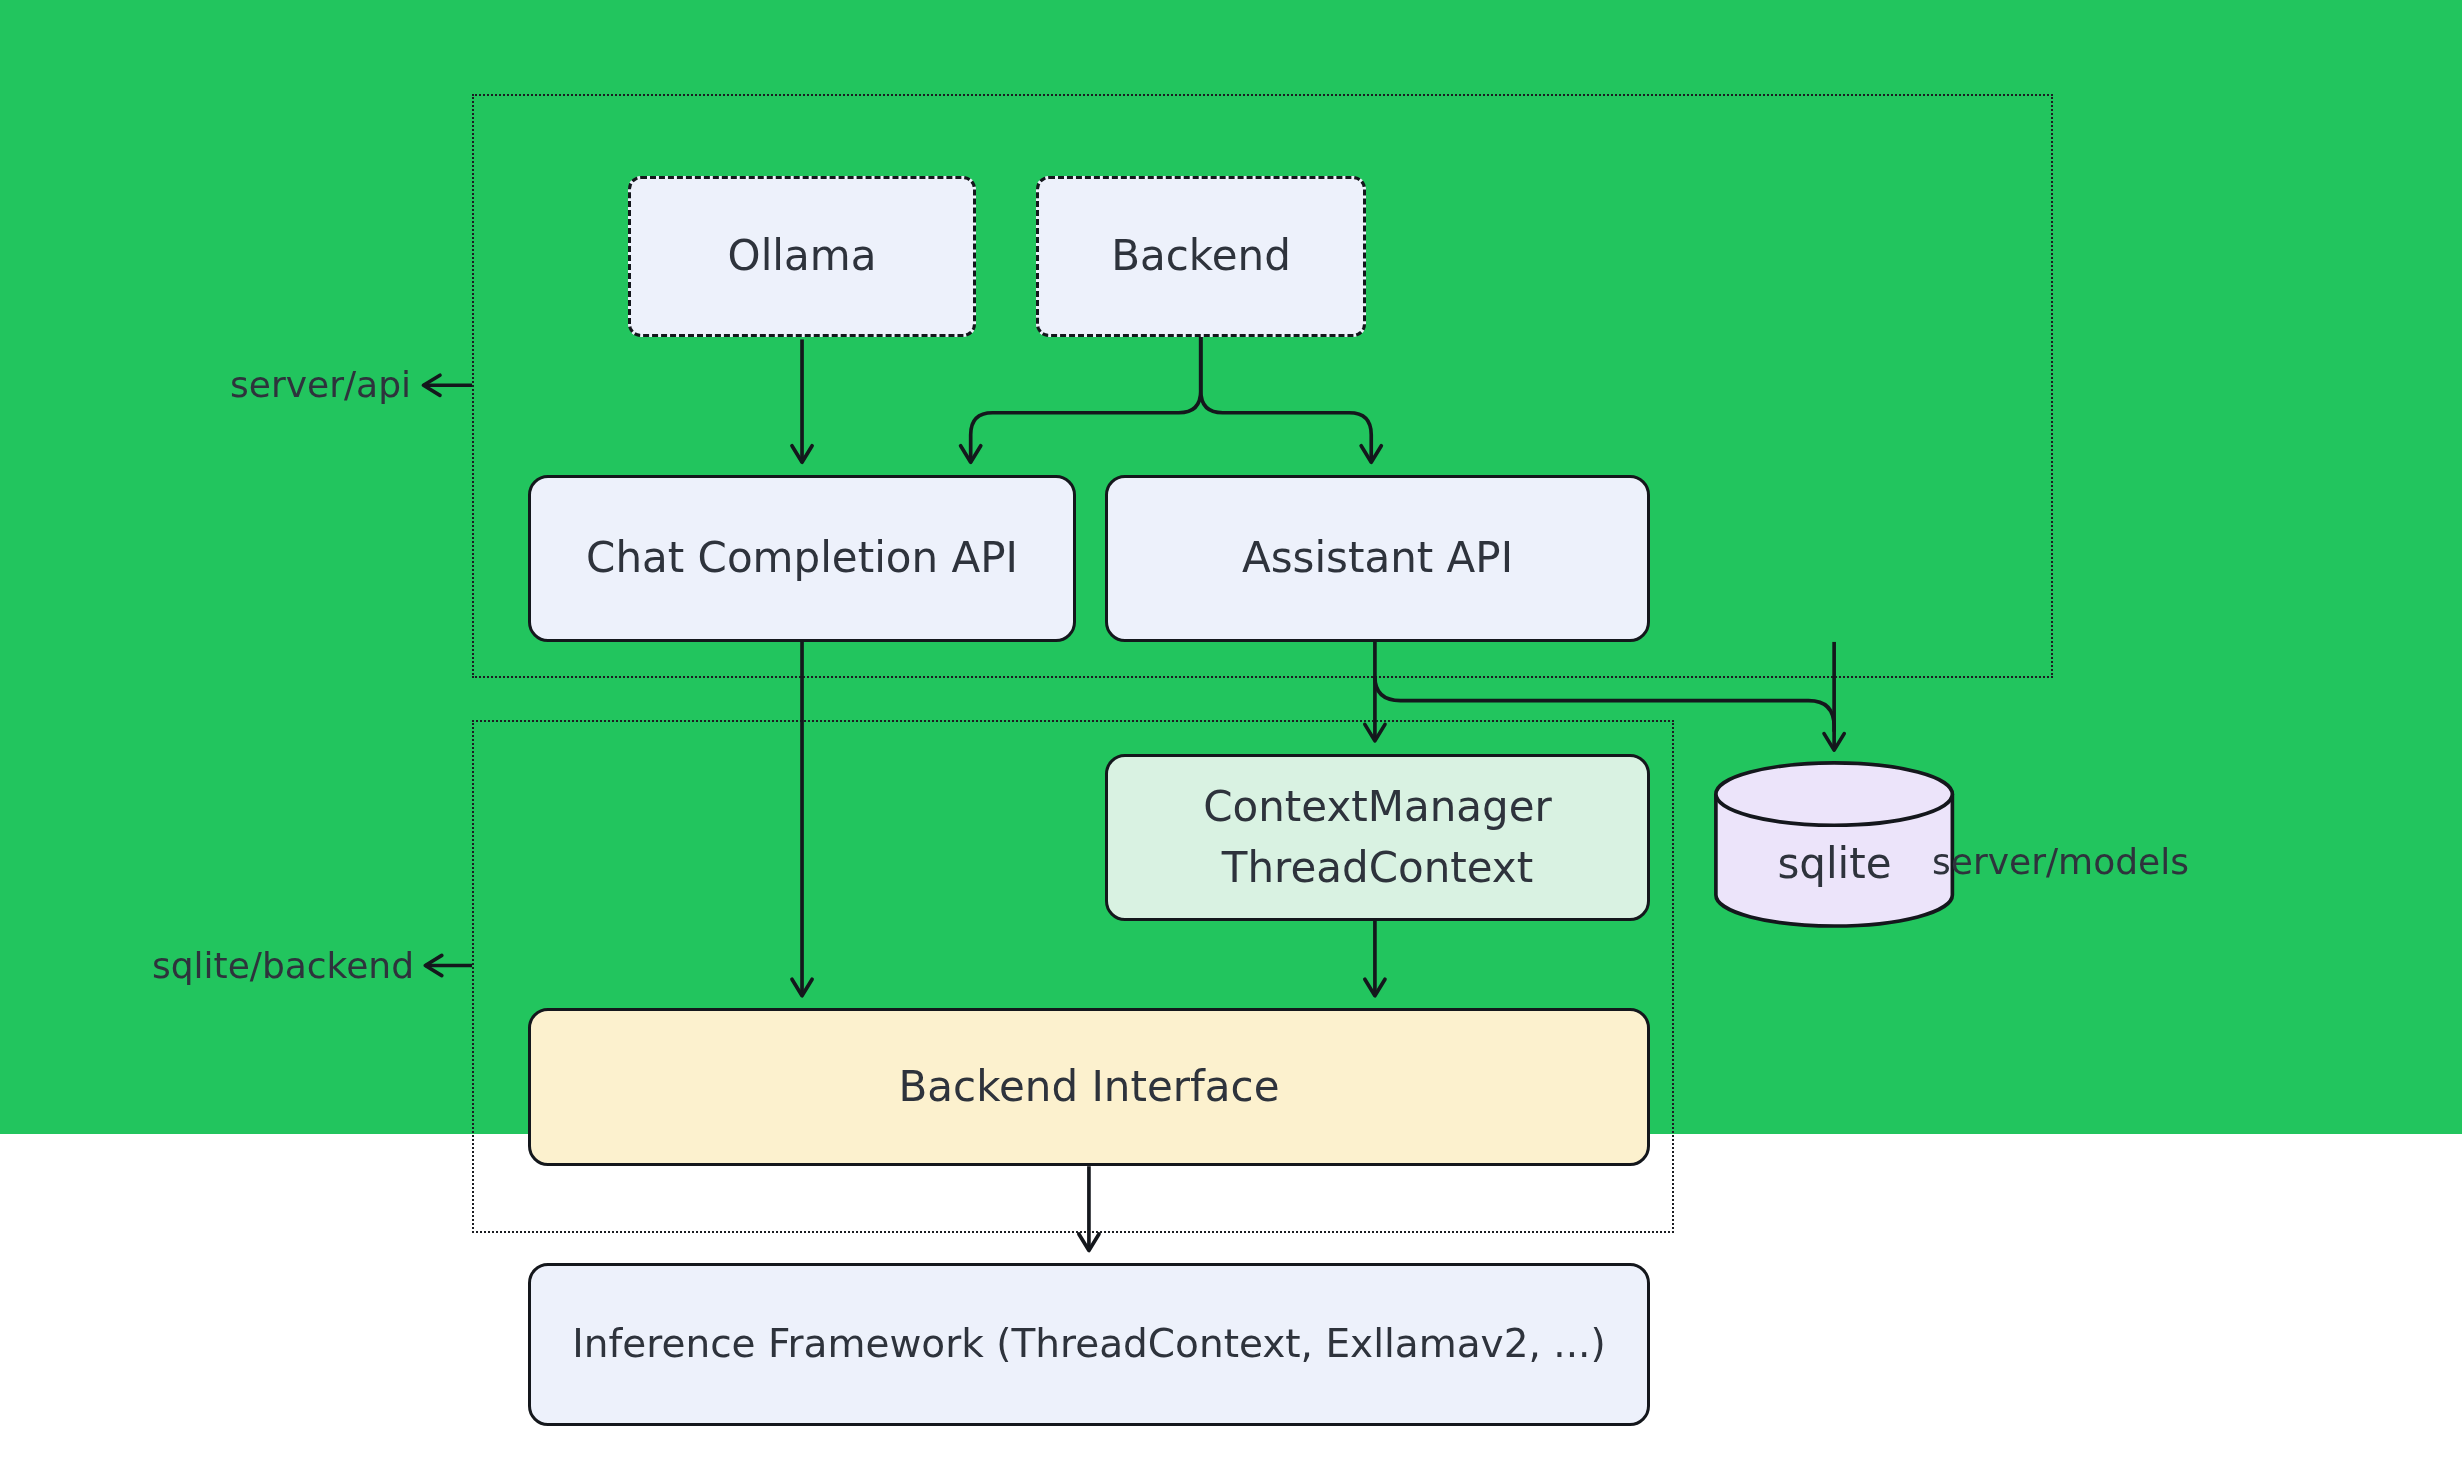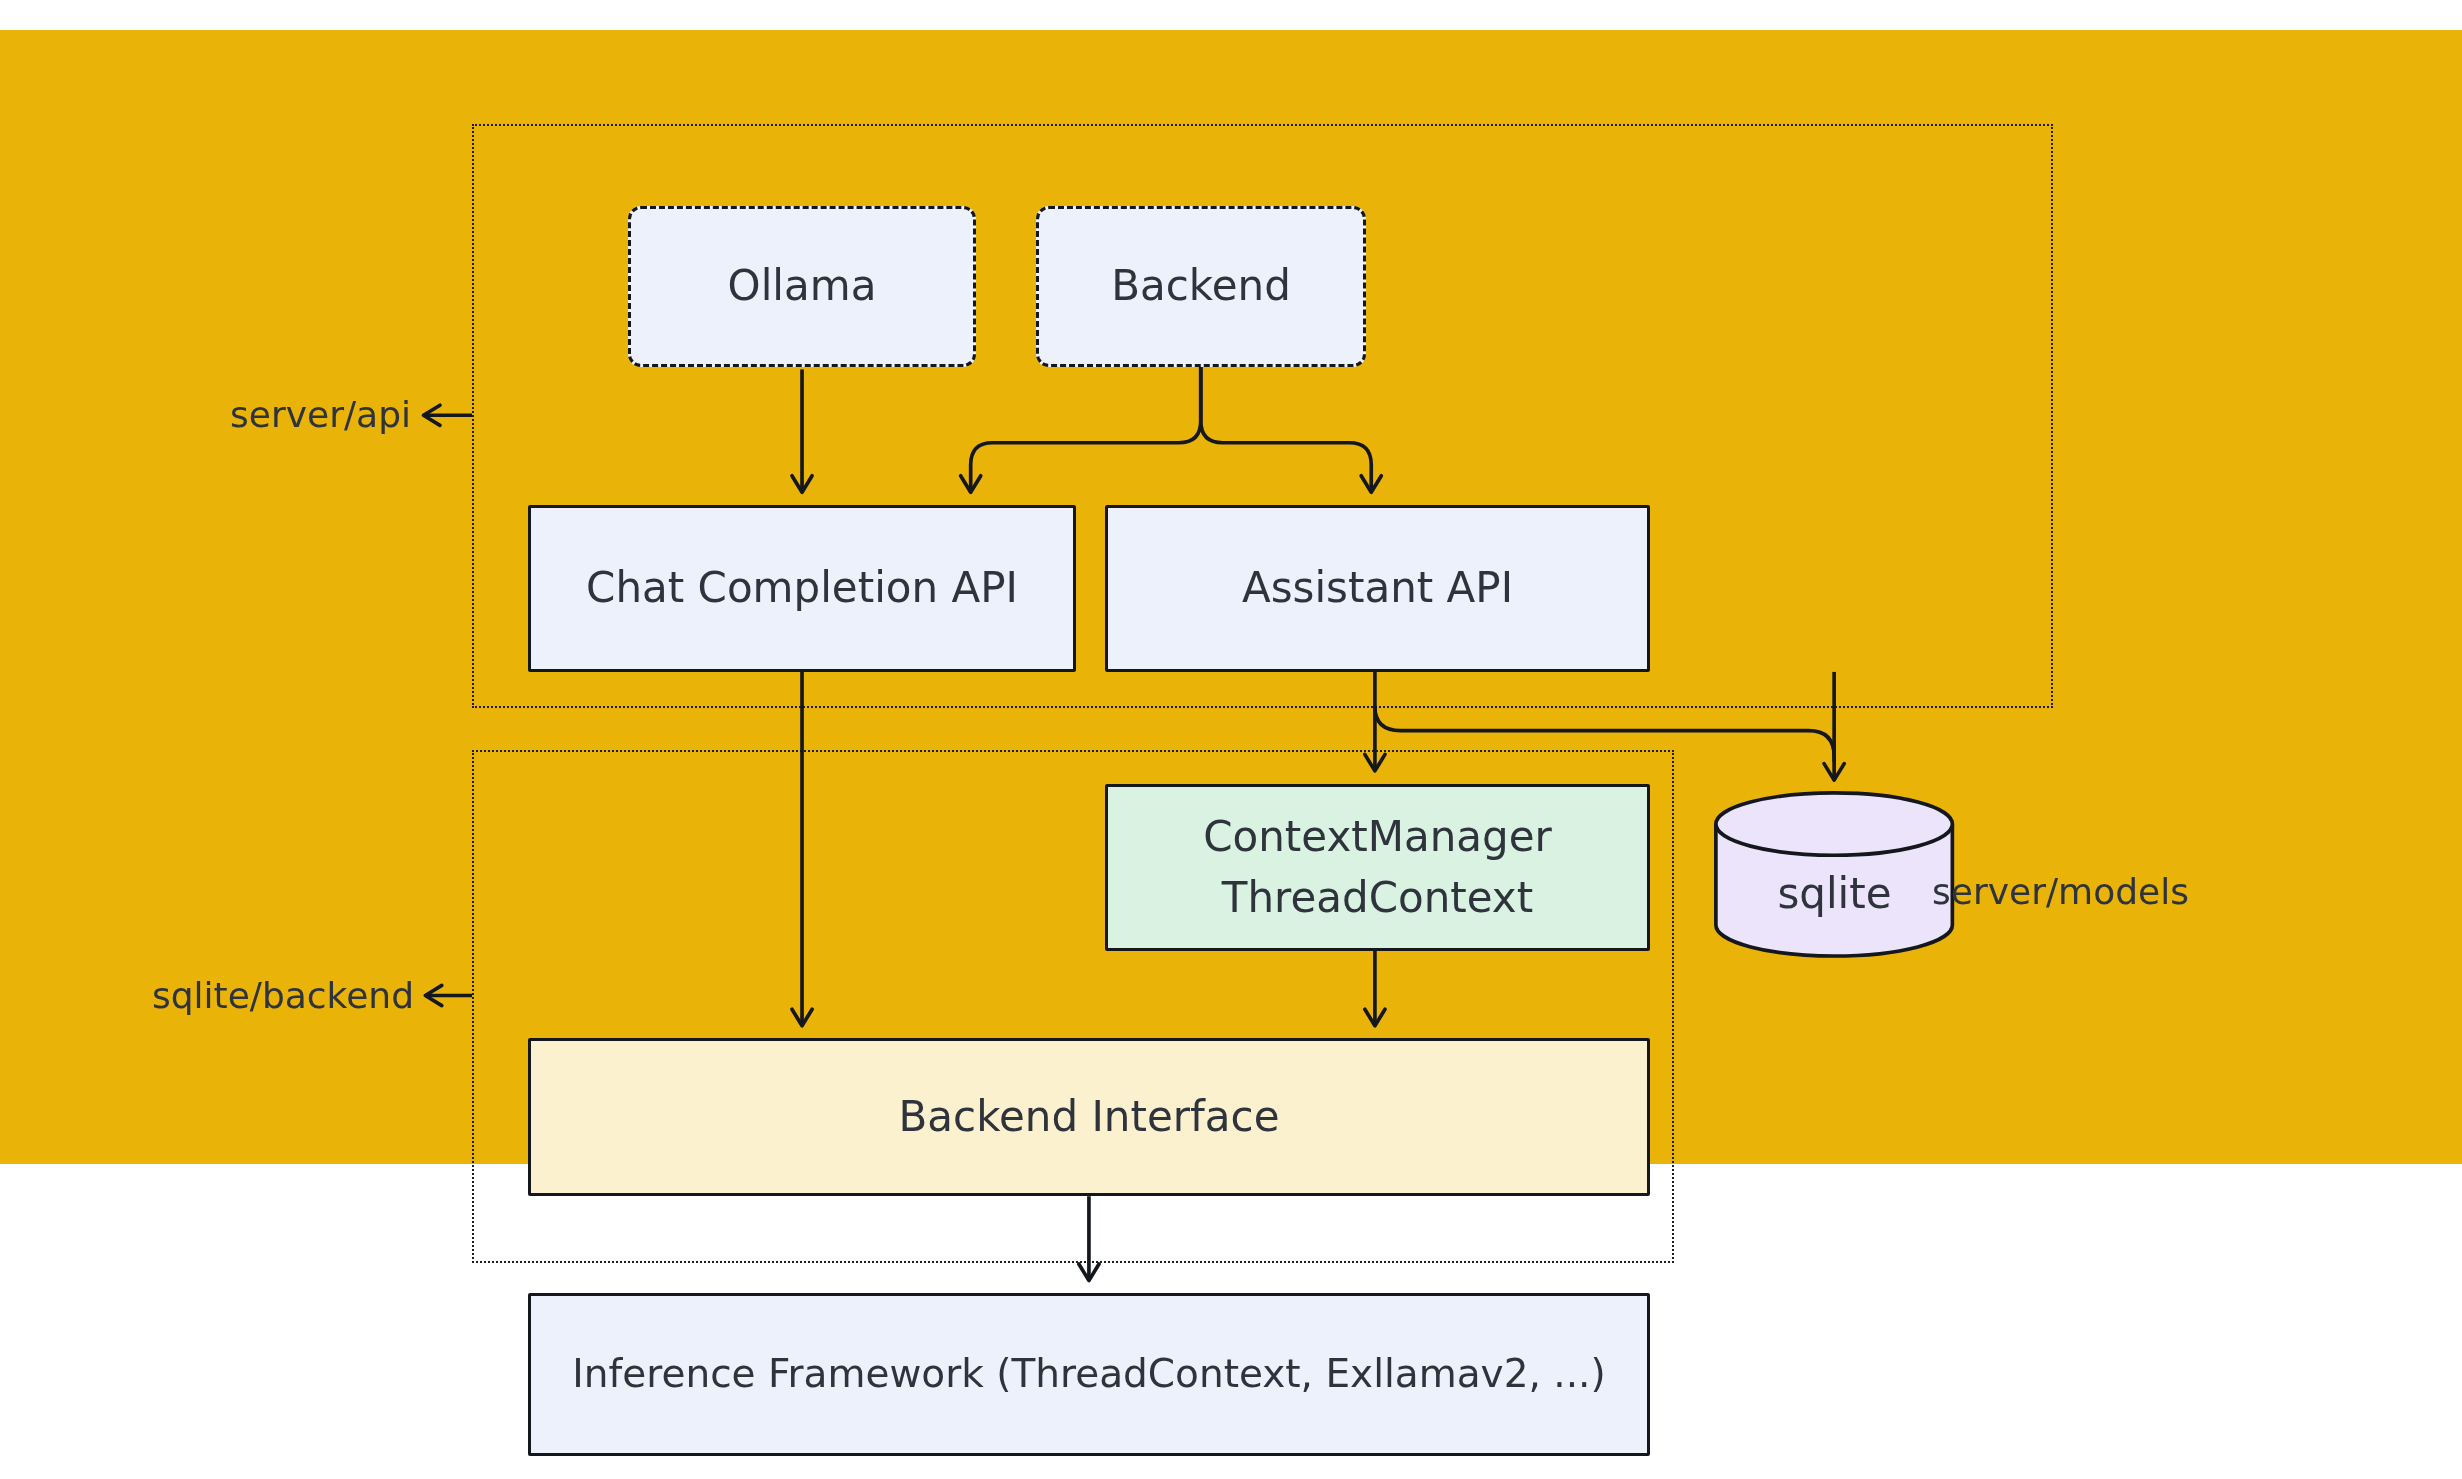--- a/index.html
+++ b/index.html
@@ -8,32 +8,31 @@
     background: #ffffff;
     width: 2462px;
     height: 1480px;
     overflow: hidden;
     font-family: "DejaVu Sans", "Liberation Sans", sans-serif;
   }
   .canvas {
     position: relative;
     width: 2462px;
     height: 1134px;
-    background: #eab308;
-    margin-top: 30px;
+    background: #22c55e;
   }
   .container-box {
     position: absolute;
     border: 2.8px dotted #1b1d22;
     background: transparent;
   }
   .node {
     position: absolute;
     border: 3.7px solid #14171c;
-    border-radius: 2px;
+    border-radius: 20px;
     display: flex;
     align-items: center;
     justify-content: center;
     text-align: center;
     font-size: 42px;
     color: #2e333c;
     line-height: 1.45;
     white-space: pre-line;
     box-sizing: border-box;
   }

